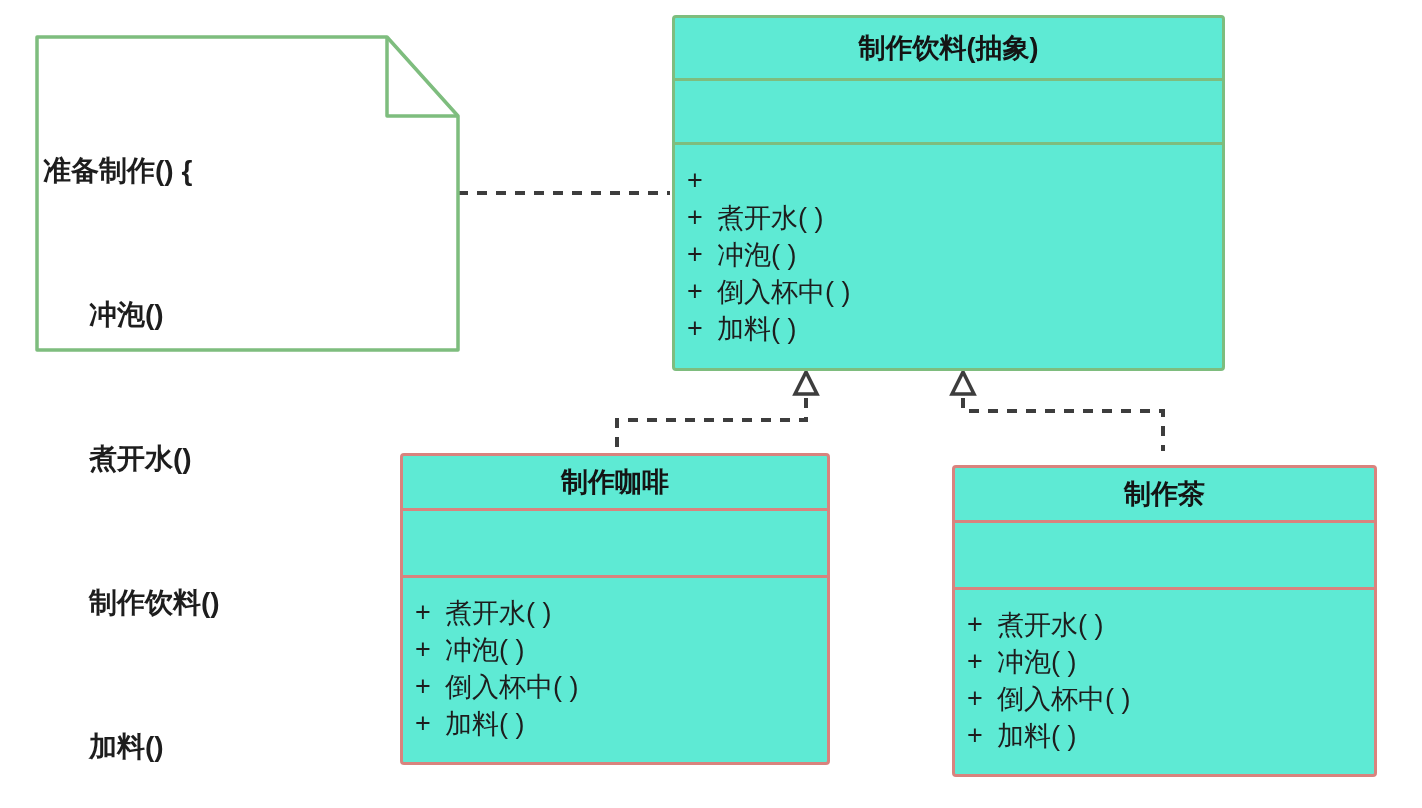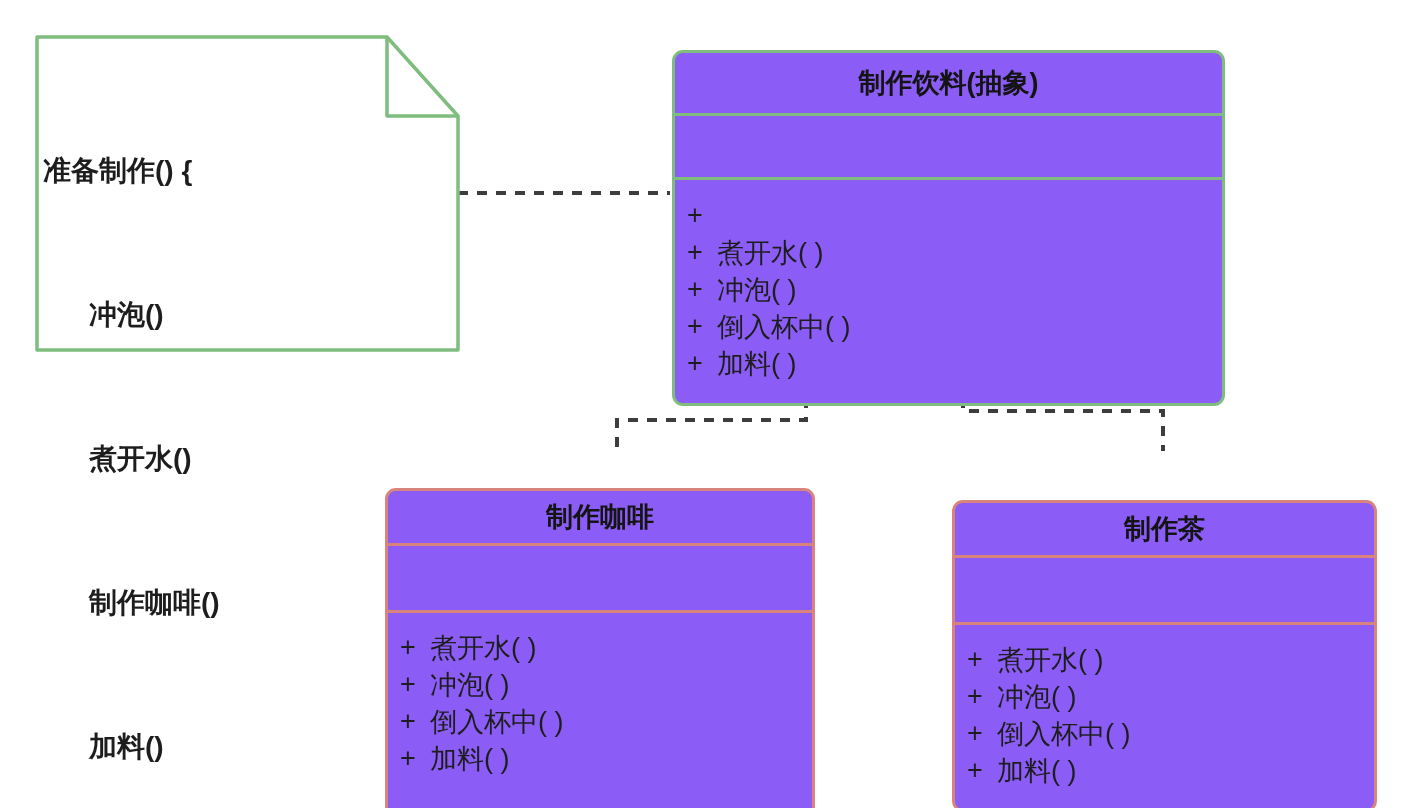--- a/index.html
+++ b/index.html
@@ -16,22 +16,22 @@
   .note { position:absolute; left:35px; top:35px; width:513px; height:317px;font-weight:bold; }
   .note-shape { position:absolute; left:0; top:0; }
   .note-text {
     position:absolute; left:8px; top:16px; width:340px;
     font-size:28px; line-height:48px; white-space:pre;
   }
   .note-line.indent { padding-left:46px; }
 
   
   .uml-class {
-    position:absolute; background:#8b5cf6; box-sizing:border-box;
-    border:3px solid; border-radius:11px;margin-top:35px;
+    position:absolute; background:#5eead4; box-sizing:border-box;
+    border:3px solid; border-radius:4px;
   }
   .uml-class.green { border-color:#7ebd7e; }
   .uml-class.red   { border-color:#d9837e; }
   .green .compartment { border-bottom:3px solid #7ebd7e; }
   .red   .compartment { border-bottom:3px solid #d9837e; }
 
   .uml-title {
     display:flex; align-items:center; justify-content:center;
     font-size:27px; font-weight:bold; color:#141414;
   }
@@ -40,21 +40,21 @@
   .method-row { display:flex; align-items:center; height:37px; padding-left:12px; }
   .method-vis { width:30px; flex:0 0 30px; }
   .method-name { }
 
   
   .box-beverage { left:672px; top:15px;  width:553px; height:356px; }
   .box-beverage .uml-title  { height:60px; }
   .box-beverage .uml-fields { height:61px; }
   .box-beverage .uml-methods{ padding-top:17px; }
 
-  .box-coffee { left:385px; top:453px; width:430px; height:348px; }
+  .box-coffee { left:400px; top:453px; width:430px; height:312px; }
   .box-tea    { left:952px; top:465px; width:425px; height:312px; }
   .box-coffee .uml-title, .box-tea .uml-title   { height:52px; }
   .box-coffee .uml-fields, .box-tea .uml-fields { height:64px; }
   .box-coffee .uml-methods, .box-tea .uml-methods { padding-top:16px; }
 </style>
 </head>
 <body>
 
 <div class="canvas">
 
@@ -72,21 +72,21 @@
 
   <div class="note">
     <svg class="note-shape" width="425" height="317" viewBox="0 0 425 317">
       <path d="M352 2 L2 2 L2 315 L423 315 L423 81 Z" fill="#ffffff" stroke="#7ebd7e" stroke-width="3.5" stroke-linejoin="round"></path>
       <path d="M352 2 V81 H423" fill="none" stroke="#7ebd7e" stroke-width="3.5" stroke-linejoin="round"></path>
     </svg>
     <div class="note-text">
       <div class="note-line">准备制作() {</div>
       <div class="note-line indent">冲泡()</div>
       <div class="note-line indent">煮开水()</div>
-      <div class="note-line indent">制作咖啡()</div>
+      <div class="note-line indent">制作饮料()</div>
       <div class="note-line indent">加料()</div>
       
     </div>
   </div>
 
   <div class="uml-class green box-beverage">
     <div class="uml-title compartment">制作饮料(抽象)</div>
     <div class="uml-fields compartment"></div>
     <div class="uml-methods">
       <div class="method-row">

